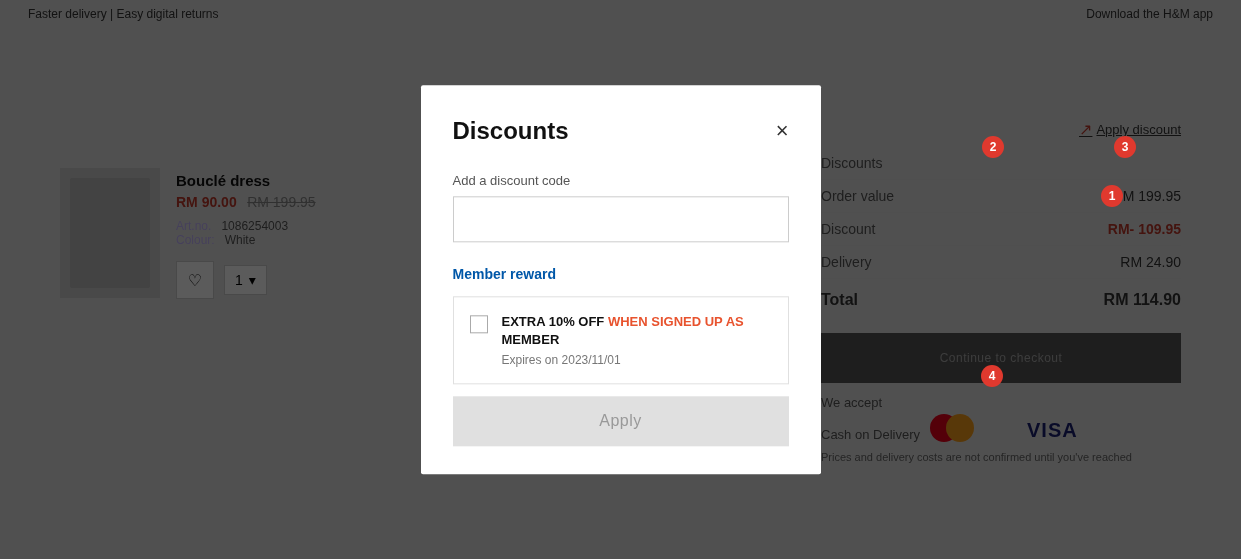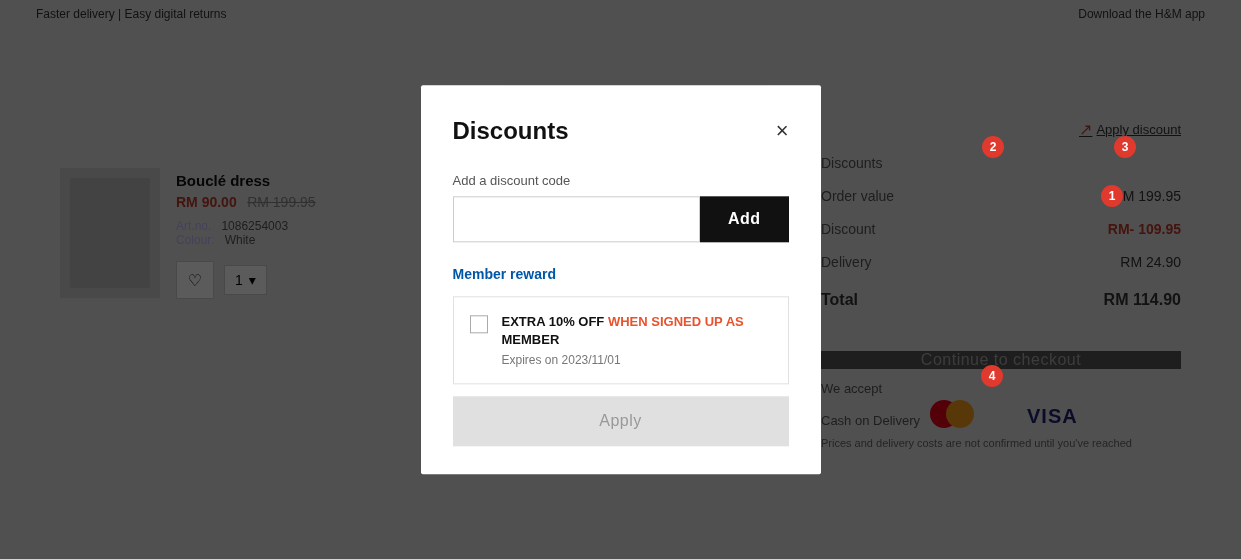--- a/index.html
+++ b/index.html
@@ -23,21 +23,21 @@
 
     
     .top-bar {
       position: absolute;
       top: 0; left: 0; right: 0;
       height: 28px;
       background: #e0e0e0;
       display: flex;
       align-items: center;
       justify-content: space-between;
-      padding: 0 36px;
+      padding: 0 28px;
       filter: brightness(0.65);
     }
     .top-bar span { font-size: 12px; color: #333; }
 
     
     .cart-product {
       position: absolute;
       top: 168px;
       left: 60px;
       display: flex;
@@ -122,23 +122,24 @@
       align-items: center;
       gap: 4px;
       margin-bottom: 8px;
     }
     .arrow-icon { color: #c0392b; font-size: 16px; }
     .checkout-btn {
       width: 100%;
       background: #111;
       color: #fff;
       border: none;
-      font-size: 16px;
-      cursor: pointer;
-      margin-top: 34px;
+      padding: 18px;
+      font-size: 12px;
+      cursor: pointer;
+      margin-top: 16px;
       letter-spacing: 0.5px;
     }
     .checkout-btn:disabled { background: #555; color: #aaa; cursor: default; }
     .we-accept { font-size: 13px; color: #555; margin-top: 12px; }
     .payment-icons {
       display: flex;
       align-items: flex-end;
       gap: 10px;
       margin-top: 4px;
     }
@@ -391,21 +392,20 @@
 
 <div class="modal">
   <div class="modal-header">
     <span class="modal-title">Discounts</span>
     <button class="modal-close">×</button>
   </div>
 
   <div class="section-label">Add a discount code</div>
   <div class="discount-input-row">
     <input class="discount-input" type="text" placeholder="" style="">
-    <button class="add-btn">Add</button>
   </div>
 
   <div class="member-reward-label">Member reward</div>
 
   <div class="reward-card">
     <div class="reward-checkbox"></div>
     <div class="reward-text">
       <div class="reward-title">
         <span>EXTRA 10% OFF </span><span class="reward-highlight">WHEN SIGNED UP AS</span><span> MEMBER</span>
       </div>

